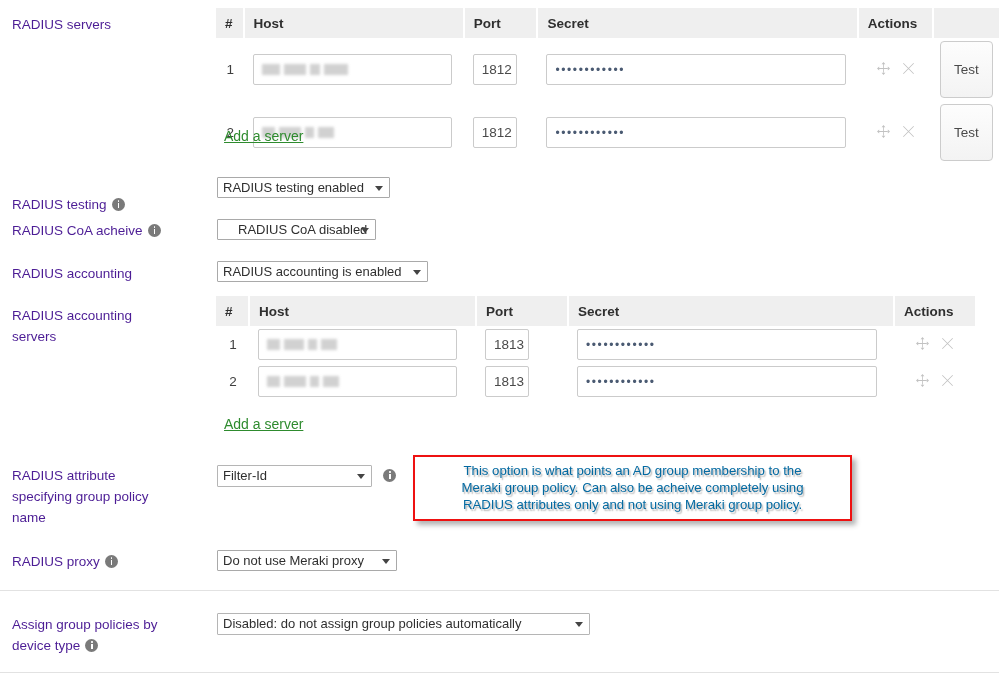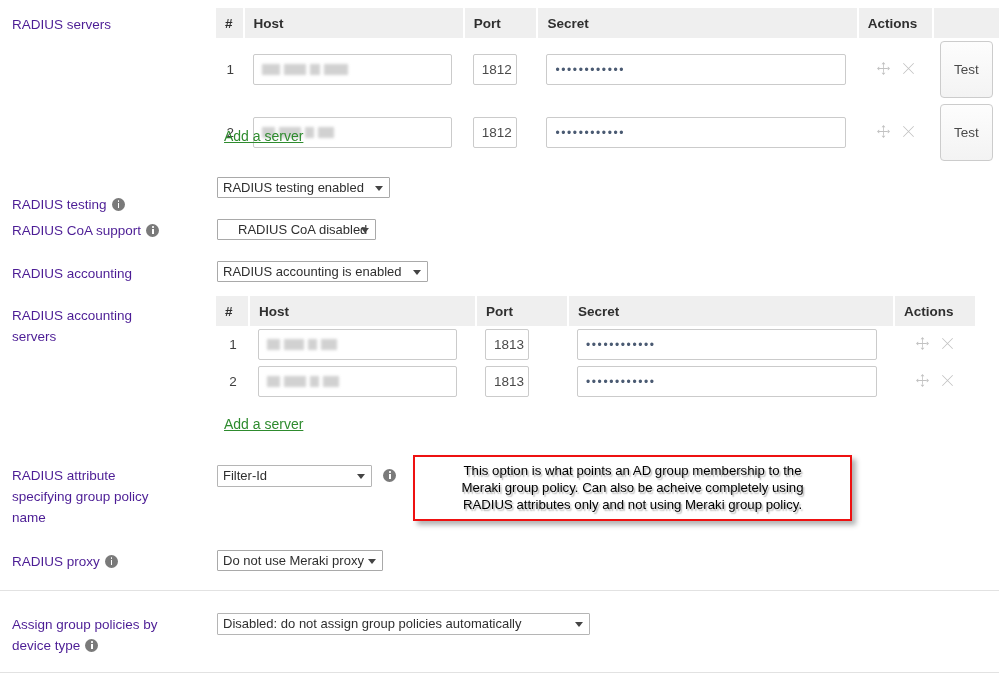--- a/index.html
+++ b/index.html
@@ -195,21 +195,21 @@
     position: absolute;
     box-sizing: border-box;
     border: 2px solid #ee1111;
     background: #ffffff;
     box-shadow: 4px 4px 5px rgba(0,0,0,0.30);
     padding: 5px 8px 6px 8px;
     text-align: center;
   }
   .callout p {
     margin: 0;
-    color: #000000;
+    color: #0369a1;
     font-size: 13.2px;
     line-height: 17px;
     font-family: "Liberation Sans", sans-serif;
     text-shadow: 1.5px 1.5px 1.5px rgba(0,0,0,0.30);
     white-space: nowrap;
   }
 
   
   .divider {
     position: absolute;
@@ -326,21 +326,21 @@
       <span>RADIUS testing</span><span class="info"></span>
     </div>
   </div>
   <div class="sel" style="left:217px; top:177px; width:173px;">
     <span>RADIUS testing enabled</span>
     <span class="caret"></span>
   </div>
 
   <div class="row" style="top:220px;">
     <div class="label" style="top:0px;">
-      <span>RADIUS CoA support</span><span class="info"></span>
+      <span>RADIUS CoA acheive</span><span class="info"></span>
     </div>
   </div>
   <div class="sel" style="left:217px; top:219px; width:159px;padding-left:20px;">
     <span>RADIUS CoA disabled</span>
     <span class="caret"></span>
   </div>
 
   <div class="row" style="top:263px;">
     <div class="label" style="top:0px;">RADIUS accounting</div>
   </div>
@@ -452,21 +452,21 @@
     <p>This option is what points an AD group membership to the</p>
     <p>Meraki group policy.  Can also be acheive completely using</p>
     <p>RADIUS attributes only and not using Meraki group policy.</p>
   </div>
 
   <div class="row" style="top:551px;">
     <div class="label" style="top:0px;">
       <span>RADIUS proxy</span><span class="info"></span>
     </div>
   </div>
-  <div class="sel" style="left:217px; top:550px; width:166px;">
+  <div class="sel" style="left:217px; top:550px; width:180px;">
     <span>Do not use Meraki proxy</span>
     <span class="caret"></span>
   </div>
 
   <div class="divider" style="top:590px;"></div>
 
   <div class="row" style="top:614px;">
     <div class="label" style="top:0px; width:175px;">
       <span>Assign group policies by device type</span><span class="info"></span>
     </div>

